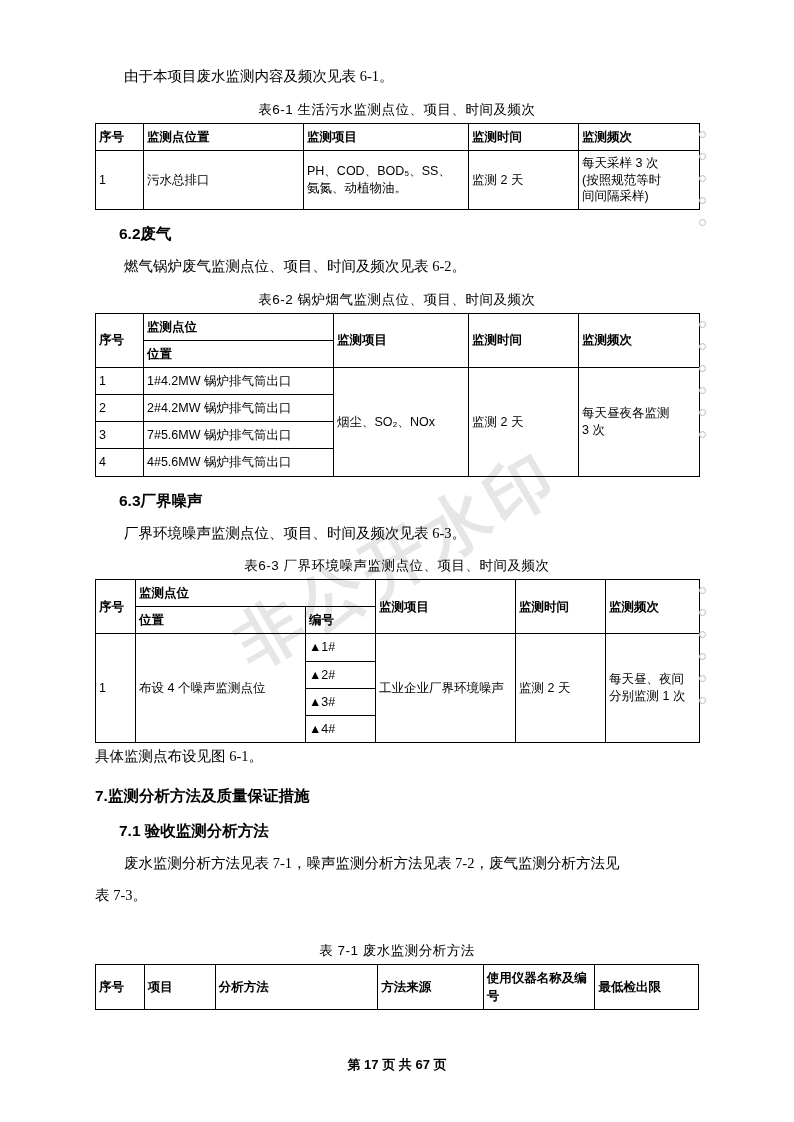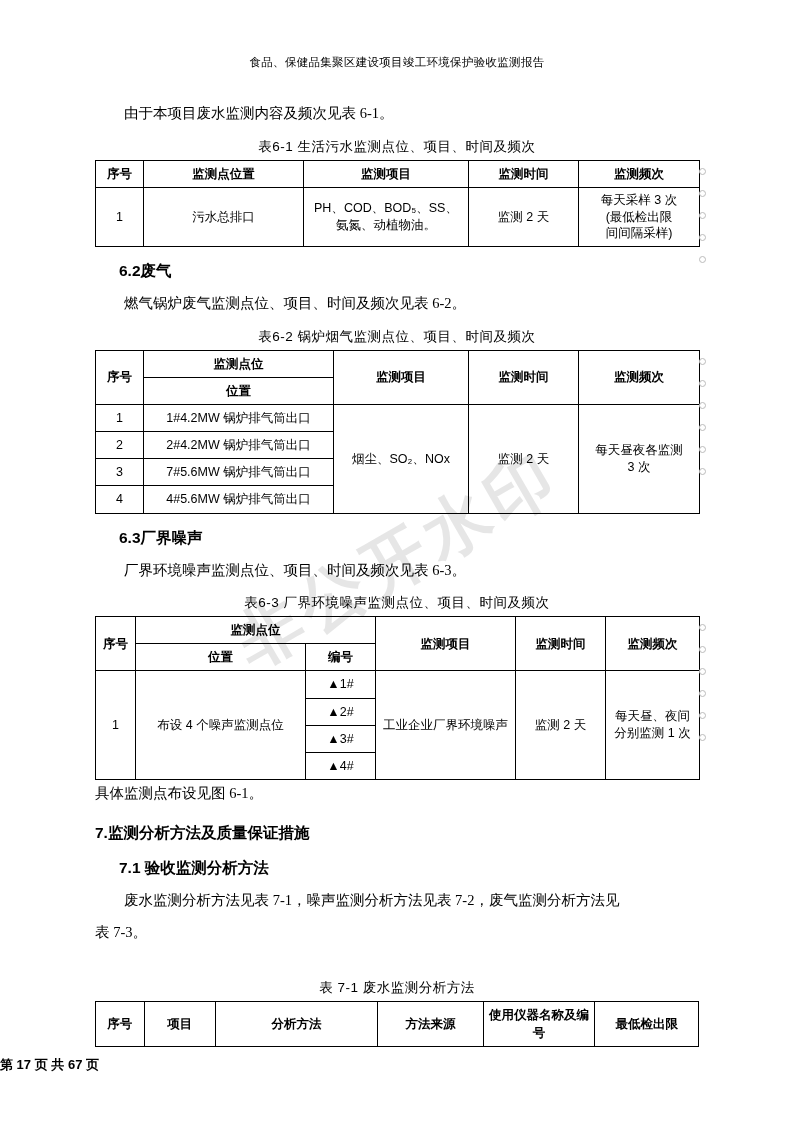--- a/index.html
+++ b/index.html
@@ -63,21 +63,21 @@
   }
   table.doc {
     border-collapse: collapse;
     width: 100%;
     font-size: 12.5px;
     font-family: "Liberation Sans", sans-serif;
     table-layout: fixed;
   }
   table.doc td, table.doc th {
     border: 1px solid #000;
-    text-align: center;
+    text-align: left;
     vertical-align: middle;
     padding: 4px 3px;
     line-height: 1.45;
     font-weight: normal;
   }
   table.doc th {
     font-weight: bold;
   }
   .tbl-wrap { position: relative; }
   
@@ -110,37 +110,36 @@
     color: rgba(140,140,140,0.22);
     white-space: nowrap;
     letter-spacing: 6px;
     pointer-events: none;
   }
   .footer {
     position: absolute;
     left: 0;
     right: 0;
     bottom: 48px;
-    text-align: left;
+    text-align: center;
     font-size: 13px;
     font-family: "Liberation Sans", sans-serif;
     font-weight: bold;
   }
   .small-tight { line-height: 1.35; }
 </style>
 </head>
 <body>
 
 <div class="page">
 
   <div class="watermark">非公开水印</div>
 
   <div class="content">
 
-    <div class="header-line">食品、保健品集聚区建设项目竣工环境保护验收监测报告</div>
 
     <p class="para">由于本项目废水监测内容及频次见表 6-1。</p>
 
     <div class="tbl-caption">表6-1    生活污水监测点位、项目、时间及频次</div>
     <div class="tbl-wrap">
       <table class="doc">
         <colgroup>
           <col style="width:48px">
             <col style="width:160px">
             <col style="width:165px">
@@ -160,21 +159,21 @@
           <tr>
             <td>1</td>
             <td>污水总排口</td>
             <td>
               <div class="small-tight">PH、COD、BOD₅、SS、</div>
               <div class="small-tight">氨氮、动植物油。</div>
             </td>
             <td>监测 2 天</td>
             <td>
               <div class="small-tight">每天采样 3 次</div>
-              <div class="small-tight">(最低检出限</div>
+              <div class="small-tight">(按照规范等时</div>
               <div class="small-tight">间间隔采样)</div>
             </td>
           </tr>
         </tbody>
       </table>
       <div class="spiral">
         <i style="top:8px"></i>
           <i style="top:30px"></i>
           <i style="top:52px"></i>
           <i style="top:74px"></i>

